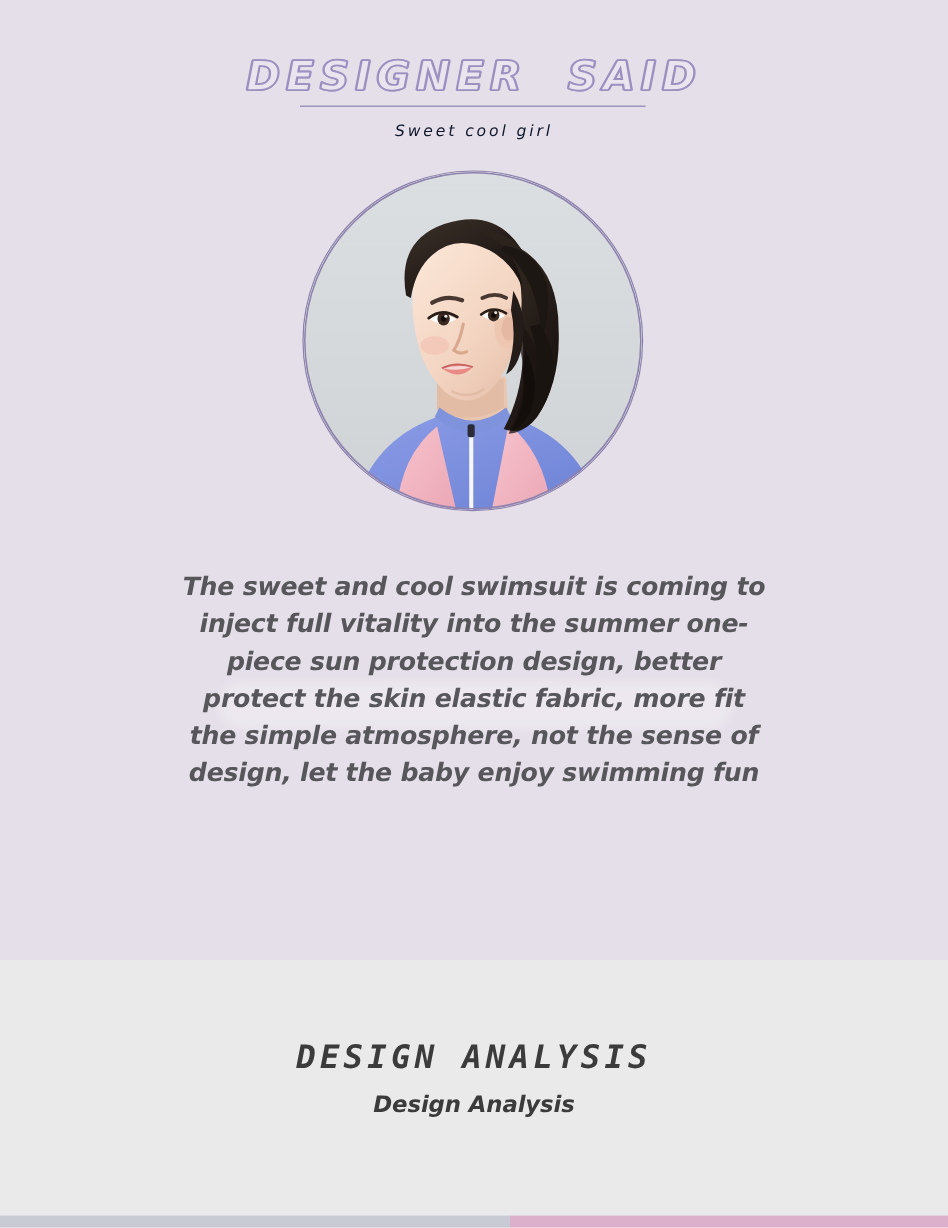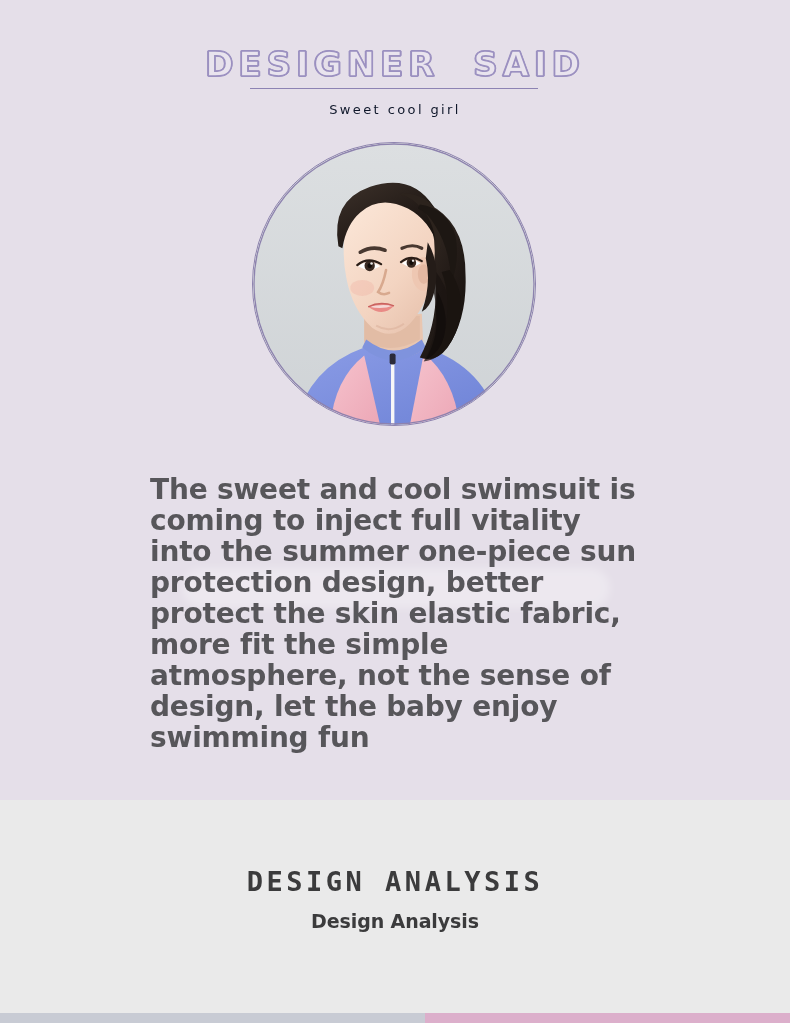--- a/index.html
+++ b/index.html
@@ -13,20 +13,21 @@
   body {
     font-family: "Liberation Sans", sans-serif;
     background: #eaeaea;
   }
 
   .page {
     position: relative;
     width: 790px;
     height: 1023px;
     overflow: hidden;
+    font-style: italic;
   }
 
   
   .panel-designer {
     position: absolute;
     left: 0;
     top: 0;
     width: 790px;
     height: 800px;
     background: #e5dfe9;
@@ -103,23 +104,23 @@
     border-radius: 22px;
     filter: blur(4px);
   }
 
   
   .paragraph {
     position: absolute;
     left: 150px;
     top: 474px;
     width: 490px;
-    text-align: left;
-    font-family: "DejaVu Sans", sans-serif;
-    font-size: 28px;
+    text-align: center;
+    font-family: "DejaVu Sans", sans-serif;
+    font-size: 21px;
     font-weight: bold;
     line-height: 31px;
     color: #57565a;
     letter-spacing: -0.2px;
   }
 
   
   .panel-analysis {
     position: absolute;
     left: 0;

